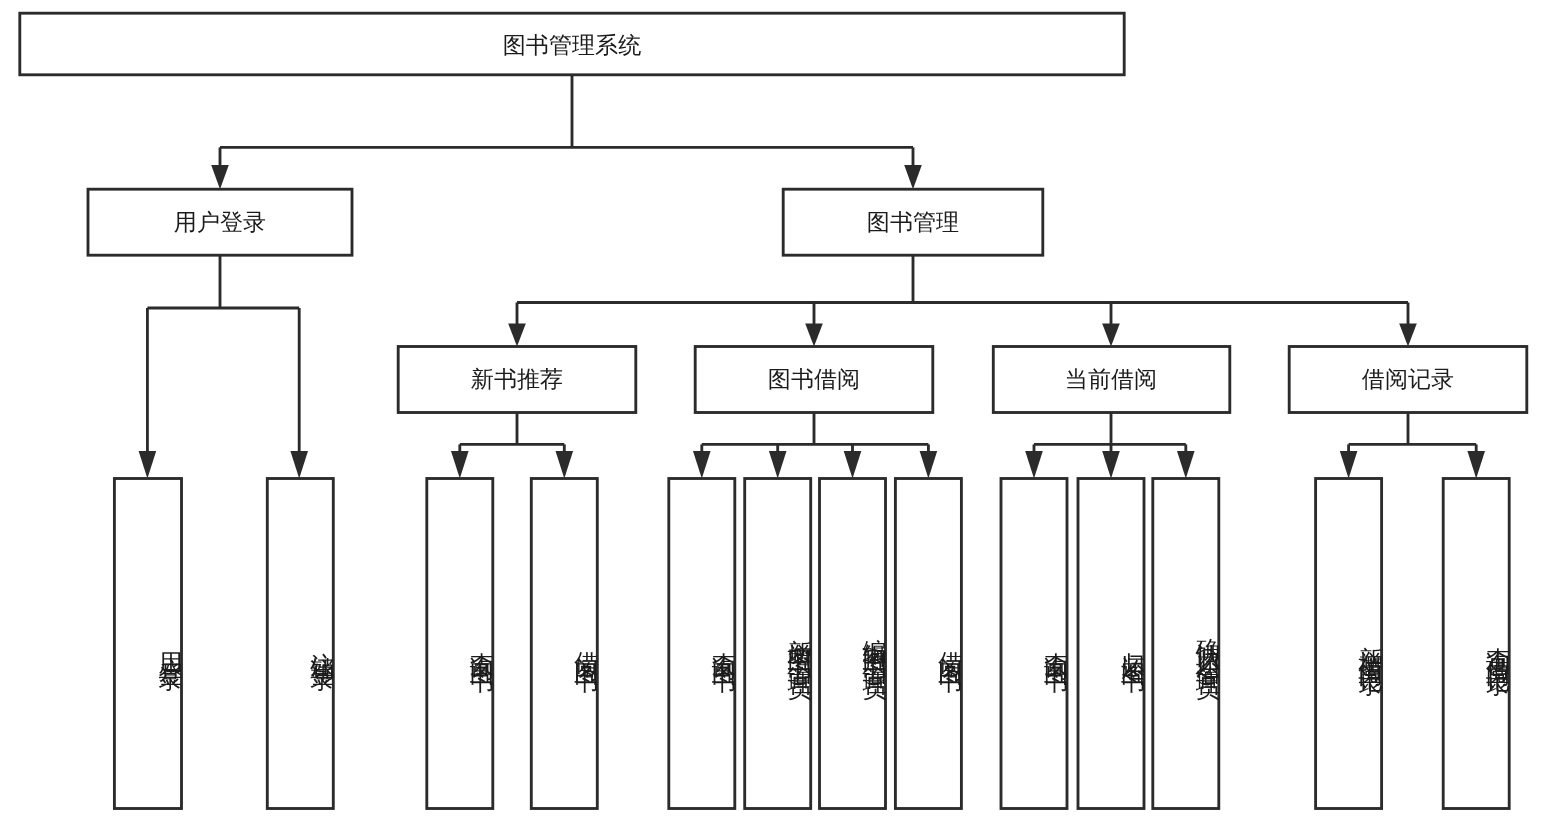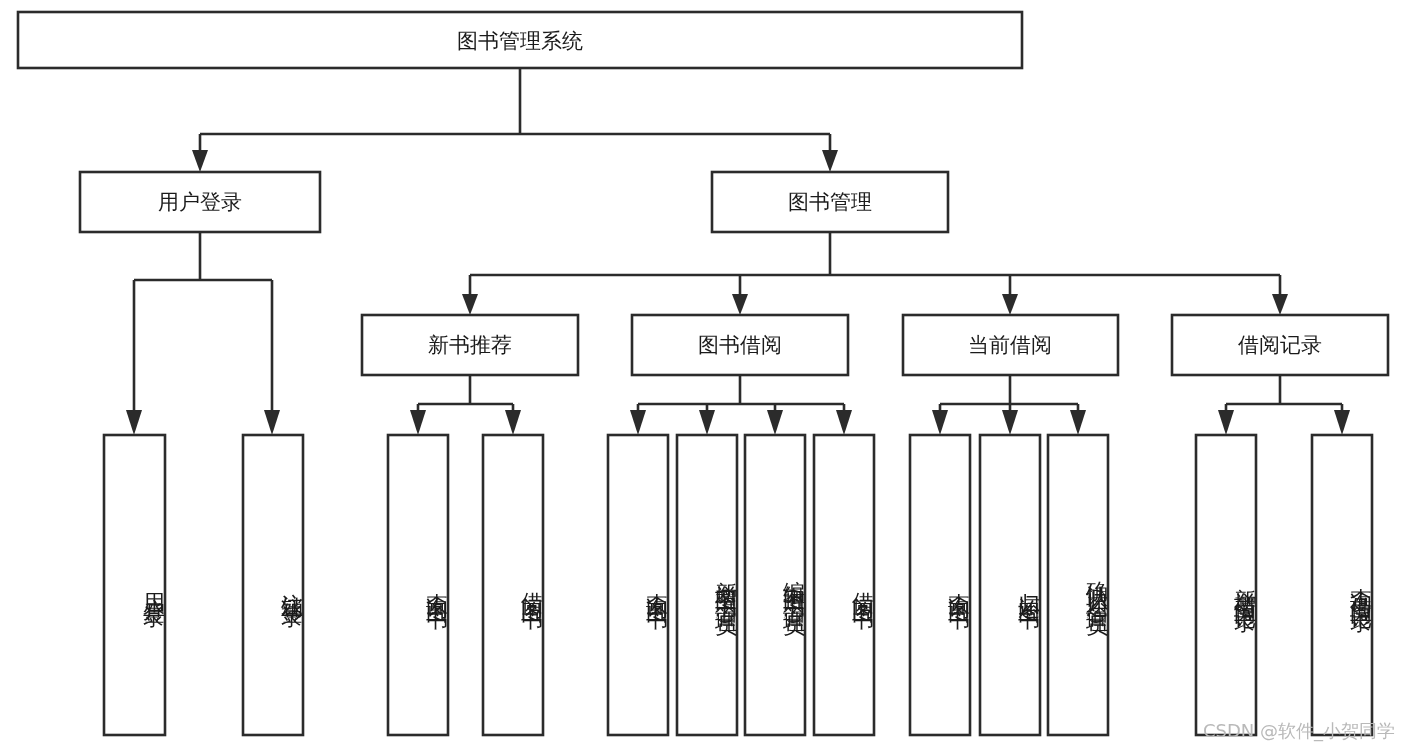--- a/index.html
+++ b/index.html
@@ -214,14 +214,13 @@
     <div class="leaf-label" style="left:814px; top:435px; width:60px; height:300px;">借阅图书</div>
 
     <div class="leaf-label" style="left:910px; top:435px; width:60px; height:300px;">查询图书</div>
     <div class="leaf-label" style="left:980px; top:435px; width:60px; height:300px;">归还图书</div>
     <div class="leaf-label" style="left:1048px; top:435px; width:60px; height:300px;">确认归还（管理员）</div>
 
     <div class="leaf-label" style="left:1196px; top:435px; width:60px; height:300px;">新增借阅记录</div>
     <div class="leaf-label" style="left:1312px; top:435px; width:60px; height:300px;">查询借阅记录</div>
   </div>
 
-  <div class="watermark">CSDN @软件_小贺同学</div>
 </div>
 
 </body></html>

